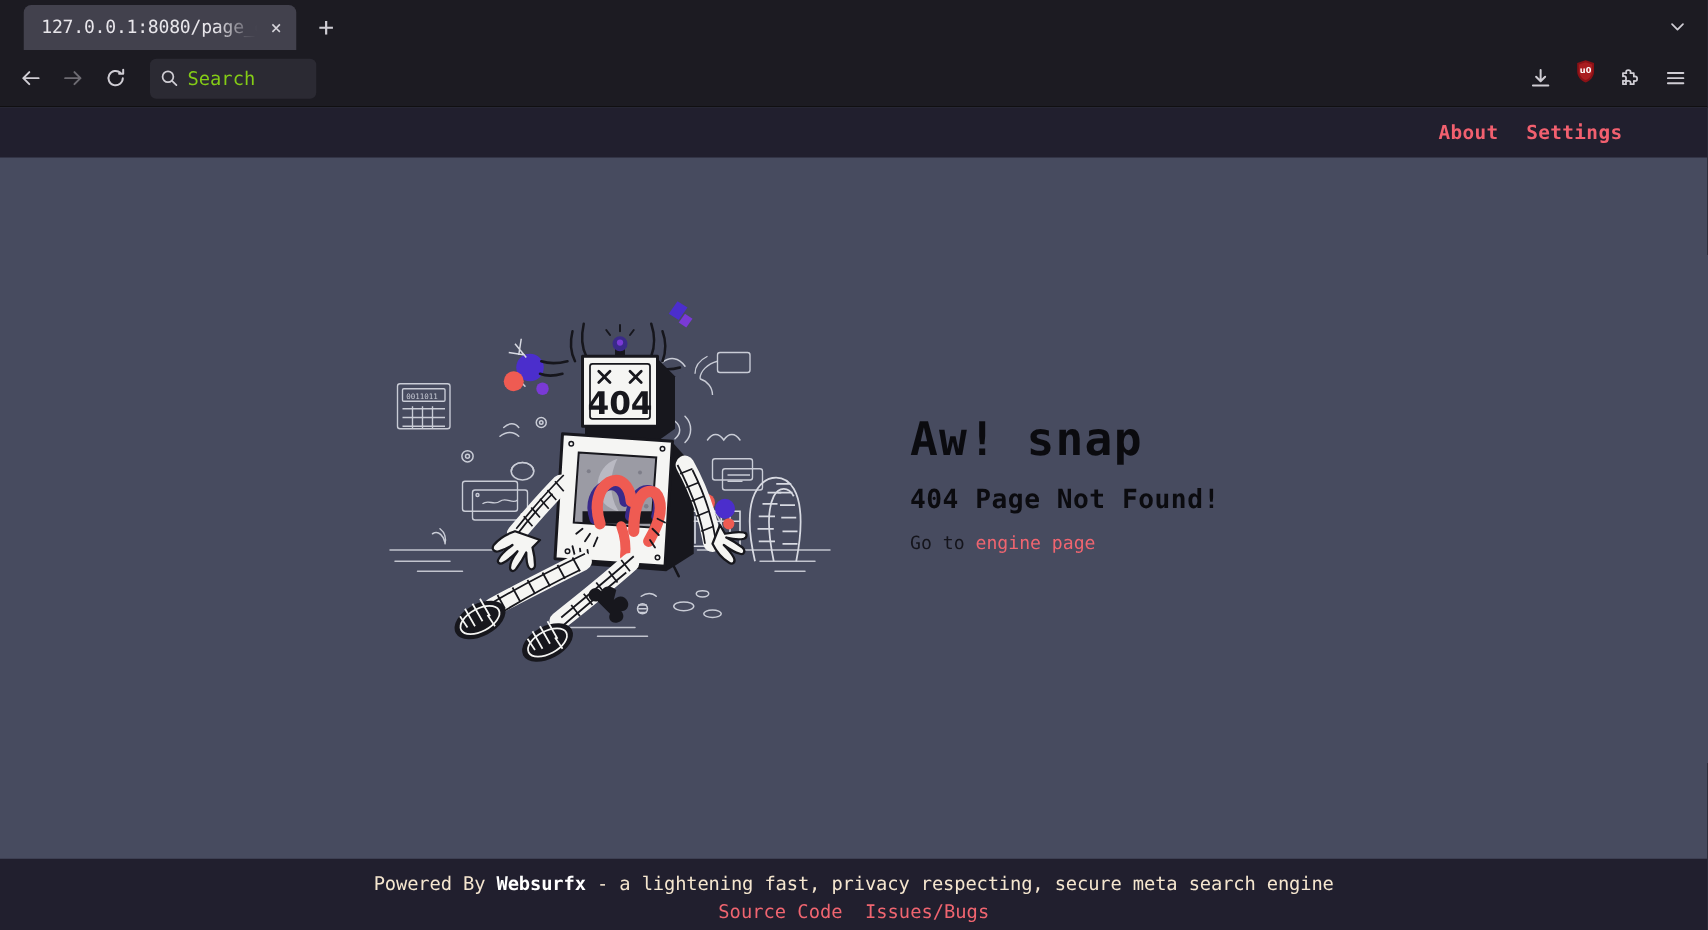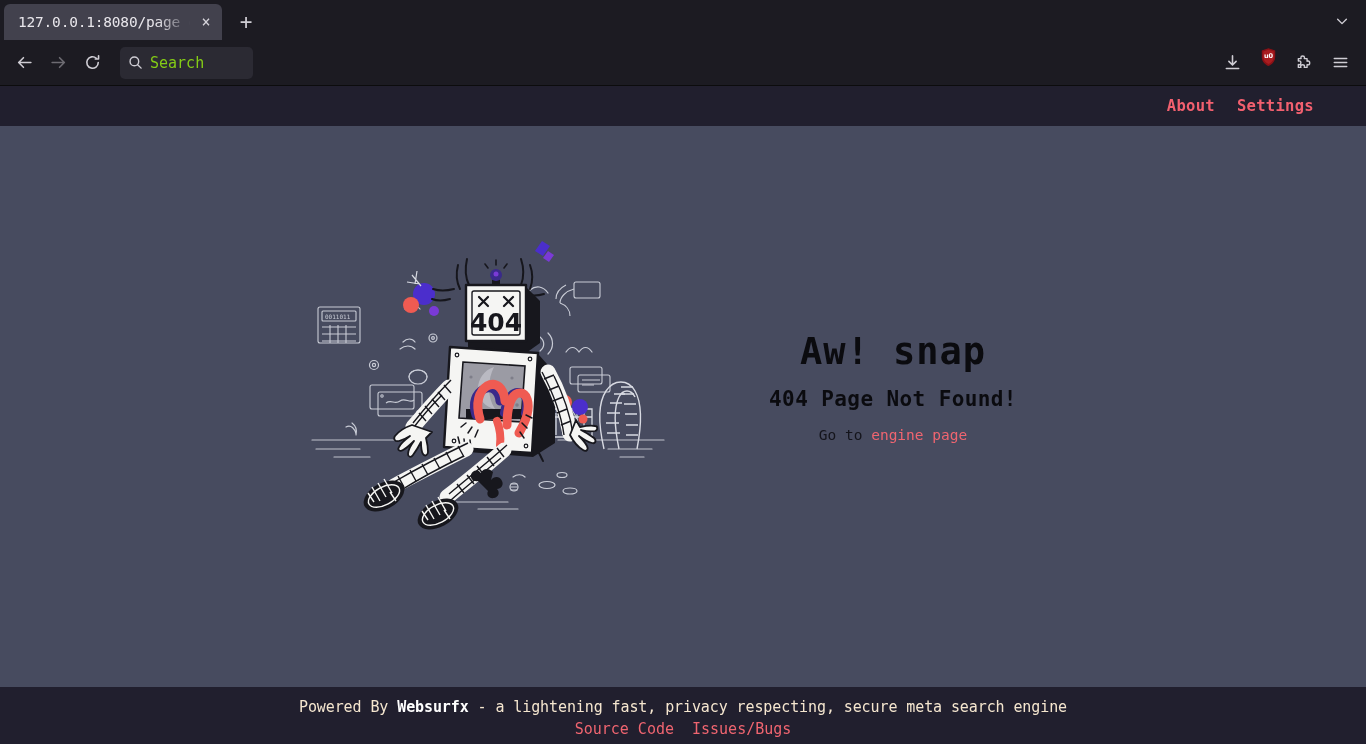--- a/index.html
+++ b/index.html
@@ -20,20 +20,21 @@
     padding: 0 0 0 4px;
     position: relative;
   }
   .tab {
     width: 218px; height: 36px;
     background: #42414d;
     border-radius: 6px 6px 0 0;
     display: flex; align-items: center;
     padding: 0 6px 0 14px;
     position: relative;
+    margin-left: 15px;
   }
   .tab-title {
     font-size: 14.5px;
     color: #e8e6eb;
     white-space: nowrap;
     overflow: hidden;
     flex: 1;
     -webkit-mask-image: linear-gradient(to right, #000 78%, transparent 97%);
             mask-image: linear-gradient(to right, #000 78%, transparent 97%);
     letter-spacing: -0.2px;
@@ -121,21 +122,21 @@
   .page {
     height: 662px;
     display: flex; flex-direction: column;
     background: #474b5f;
   }
 
   .site-header {
     height: 40px;
     background: #211f2e;
     display: flex; align-items: center; justify-content: flex-end;
-    padding-right: 52px;
+    padding-right: 68px;
     gap: 22px;
     flex-shrink: 0;
   }
   .site-header a {
     color: #f2606f;
     font-size: 15.5px;
     font-weight: bold;
     text-decoration: none;
     letter-spacing: 0.3px;
   }
@@ -144,21 +145,21 @@
     flex: 1;
     display: flex;
     align-items: center;
     justify-content: center;
     gap: 60px;
     padding-bottom: 40px;
   }
 
   .error-art { width: 360px; height: 300px; flex-shrink: 0; }
 
-  .error-text { width: 330px; text-align: center; }
+  .error-text { width: 330px; }
   .aw-snap {
     font-size: 37px;
     font-weight: bold;
     color: #0b0b0f;
     letter-spacing: 1px;
     margin-bottom: 14px;
   }
   .err-sub {
     font-size: 21px;
     font-weight: bold;

